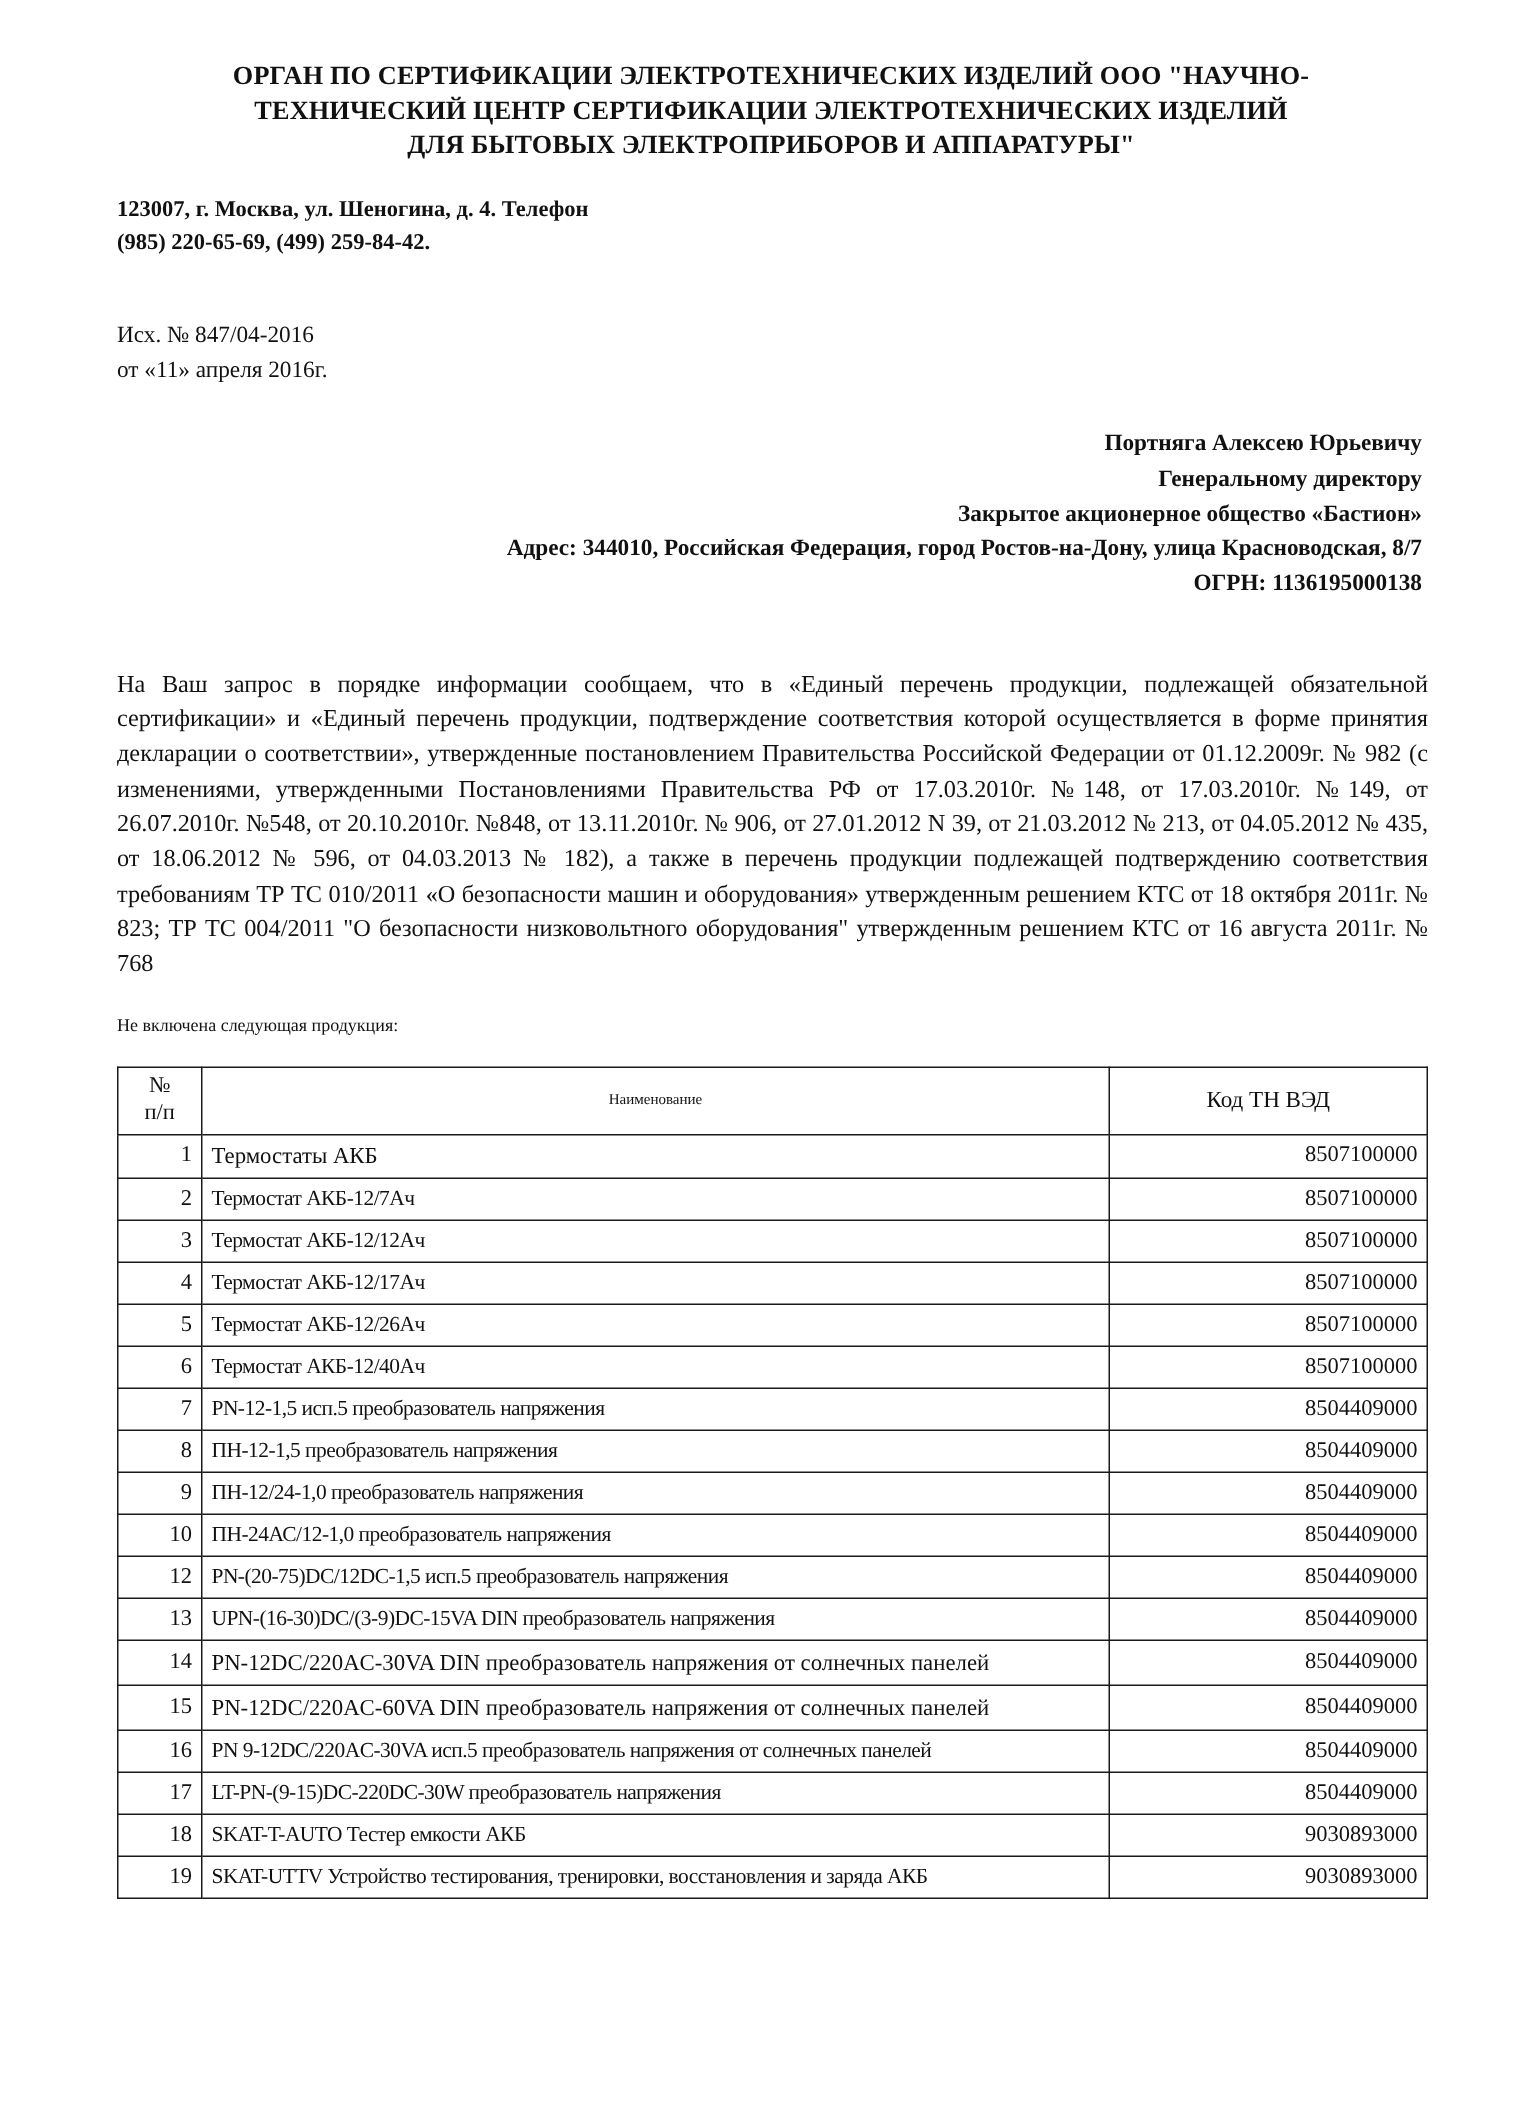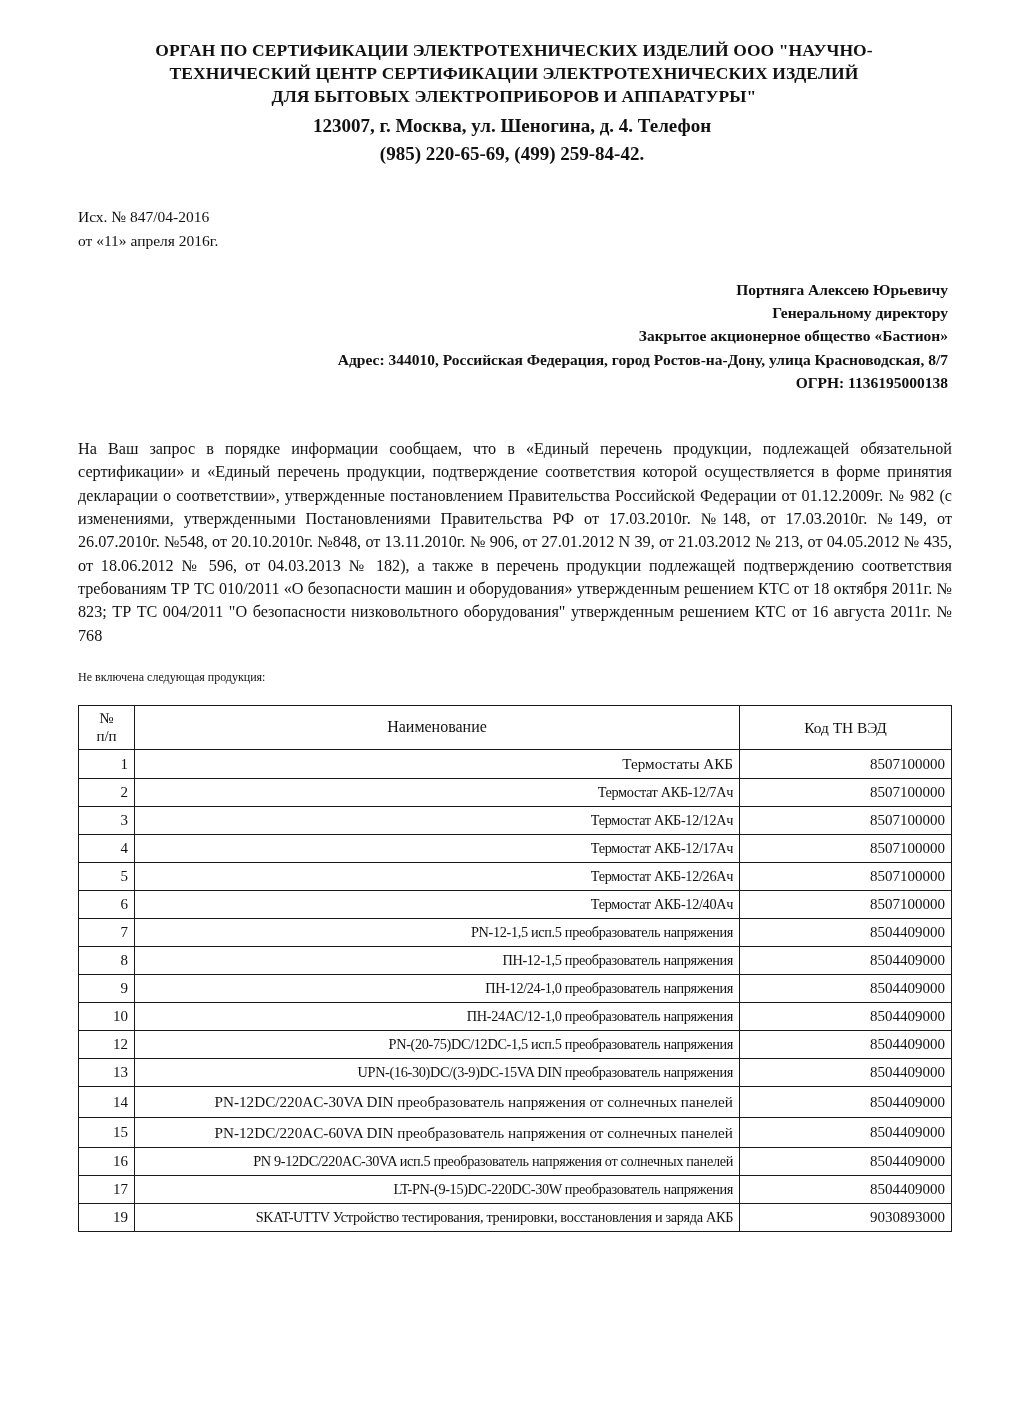--- a/index.html
+++ b/index.html
@@ -28,24 +28,24 @@
     text-align: center;
     font-weight: bold;
     font-size: 17.5px;
     line-height: 1.32;
     letter-spacing: 0.1px;
     margin: 0 8px 0 6px;
   }
   .org-header .ln { display: block; }
 
   .contacts {
-    margin-top: 4px;
-    text-align: center;
+    margin-top: 22px;
+    text-align: left;
     font-weight: bold;
-    font-size: 19px;
+    font-size: 15px;
     line-height: 1.45;
     padding-right: 6px;
   }
 
   .refblock {
     margin-top: 38px;
     font-size: 15.5px;
     line-height: 1.5;
   }
   .refblock .ln { display: block; }
@@ -99,28 +99,28 @@
   col.c-num { width: 56px; }
   col.c-name { width: auto; }
   col.c-code { width: 212px; }
 
   td.num {
     text-align: right;
     padding-right: 9px;
     font-size: 15px;
   }
   td.name {
-    text-align: right;
+    text-align: left;
     padding-left: 8px;
   }
   td.code {
     text-align: right;
     font-size: 15px;
   }
-  .th-name { font-size: 16px; }
+  .th-name { font-size: 10px; }
   .th-code { font-size: 15.4px; }
   .th-num  { font-size: 15px; line-height: 1.15; }
 
   
   td.name.cond {
     font-stretch: condensed;
     letter-spacing: -0.35px;
     font-size: 14.3px;
   }
   td.name.wide {
@@ -254,20 +254,25 @@
           <td class="num">16</td>
           <td class="name cond">PN 9-12DC/220AC-30VA исп.5 преобразователь напряжения от солнечных панелей</td>
           <td class="code">8504409000</td>
         </tr>
         <tr>
           <td class="num">17</td>
           <td class="name cond">LT-PN-(9-15)DC-220DC-30W преобразователь напряжения</td>
           <td class="code">8504409000</td>
         </tr>
         <tr>
+          <td class="num">18</td>
+          <td class="name cond">SKAT-T-AUTO Тестер емкости АКБ</td>
+          <td class="code">9030893000</td>
+        </tr>
+        <tr>
           <td class="num">19</td>
           <td class="name cond">SKAT-UTTV Устройство тестирования, тренировки, восстановления и заряда АКБ</td>
           <td class="code">9030893000</td>
         </tr>
       </tbody>
   </table>
 
 </div>
 
 </body></html>

